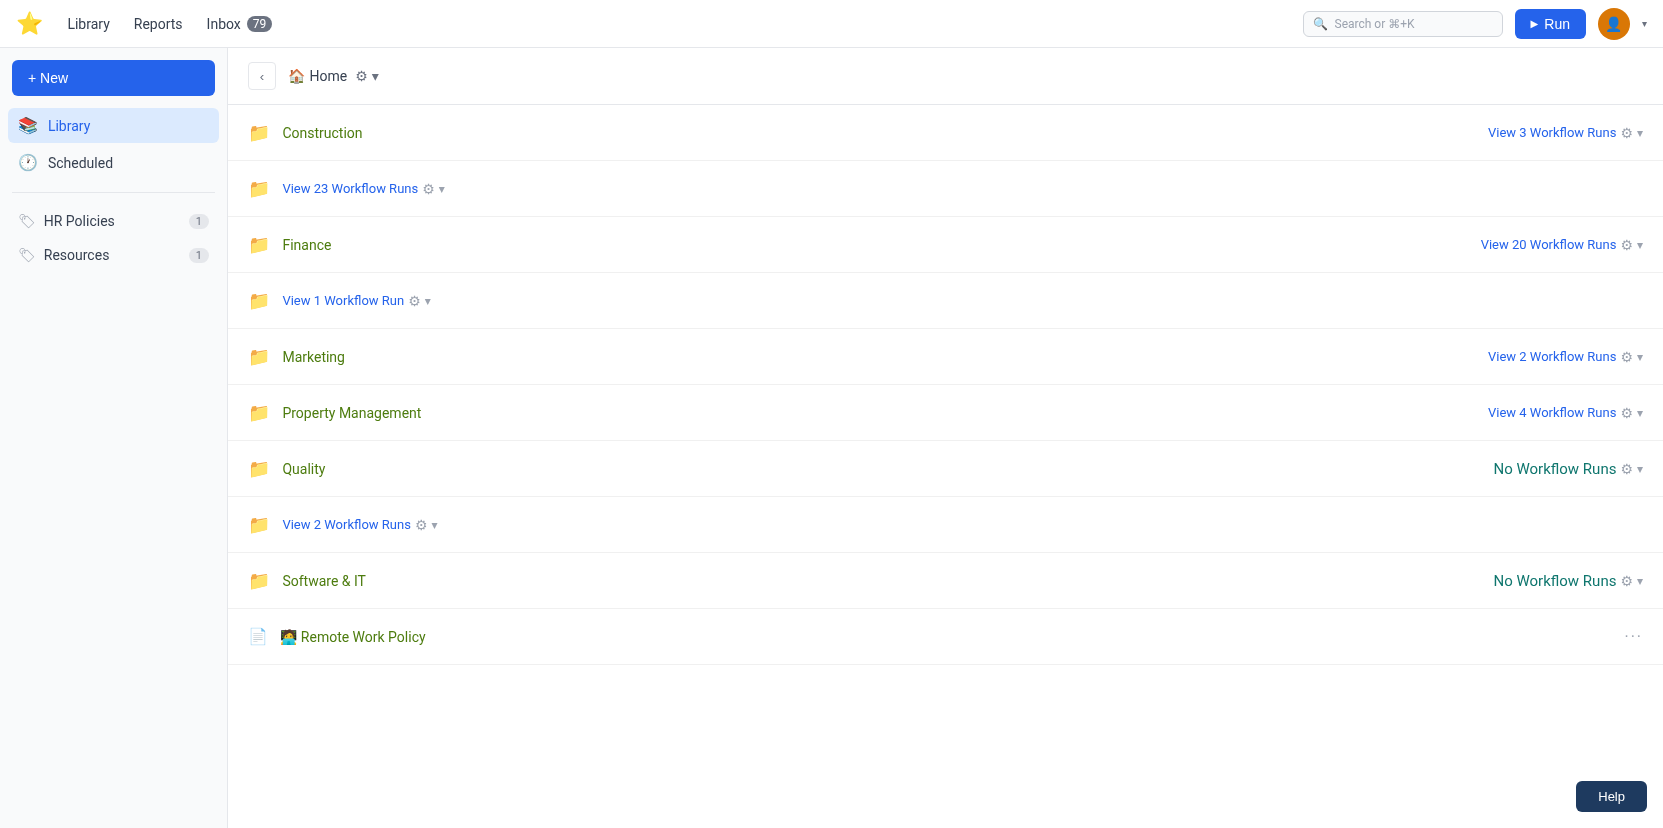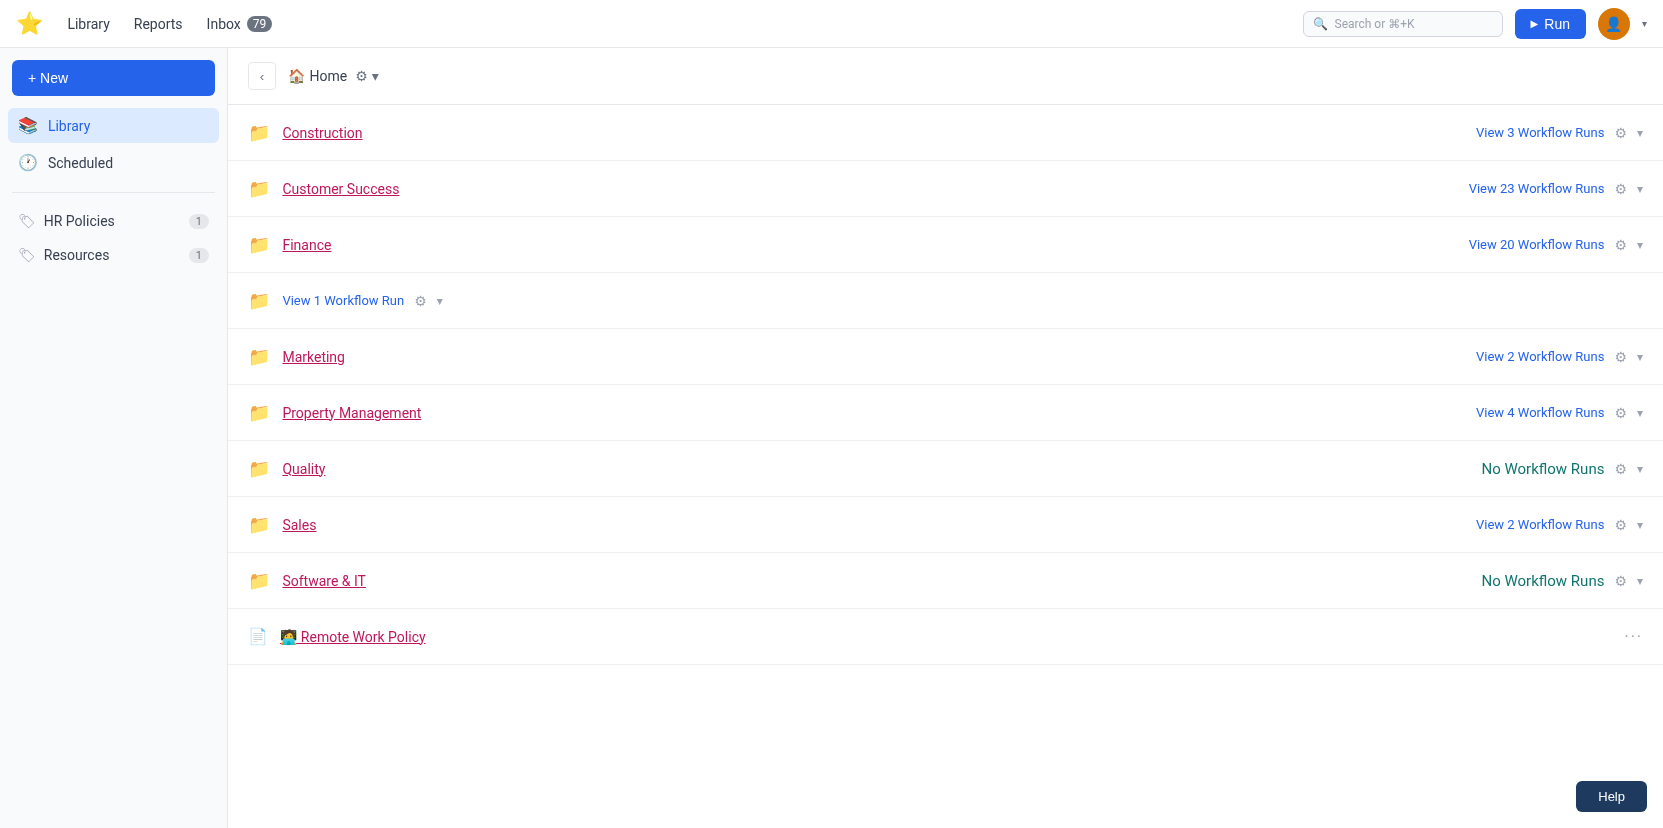--- a/index.html
+++ b/index.html
@@ -83,22 +83,22 @@
     
     .folder-list { padding: 0; }
     .folder-row {
       display: flex; align-items: center;
       padding: 0 20px;
       min-height: 56px;
       border-bottom: 1px solid #f0f0f0;
       cursor: pointer;
     }
     .folder-icon { color: #374151; font-size: 18px; margin-right: 12px; flex-shrink: 0; }
-    .folder-name { flex: 1; font-size: 14px; color: #be185d; font-weight: 400; text-decoration: underline; }
-    .folder-actions { display: flex; align-items: center; gap: 10px; }
+    .folder-name { flex: 1; font-size: 14px; color: #4d7c0f; font-weight: 400; }
+    .folder-actions { display: flex; align-items: center; gap: 4px; }
     .workflow-runs-link { color: #2563eb; font-size: 13px; text-decoration: none; cursor: pointer; white-space: nowrap; }
     .no-runs { color: #0f766e; font-size: 15px; white-space: nowrap; }
     .folder-gear { color: #9ca3af; font-size: 14px; cursor: pointer; }
     .folder-chevron { color: #9ca3af; font-size: 12px; cursor: pointer; }
     .folder-dots { color: #9ca3af; font-size: 16px; cursor: pointer; letter-spacing: 2px; }
 
     
     .doc-icon { font-size: 16px; margin-right: 12px; flex-shrink: 0; }
 
     
@@ -187,21 +187,20 @@
         <span class="folder-name">Construction</span>
         <div class="folder-actions">
           <a class="workflow-runs-link">View 3 Workflow Runs</a>
           <span class="folder-gear">⚙</span>
           <span class="folder-chevron">▾</span>
         </div>
       </div>
 
       <div class="folder-row">
         <span class="folder-icon">📁</span>
-        <span class="folder-name">Customer Success</span>
         <div class="folder-actions">
           <a class="workflow-runs-link">View 23 Workflow Runs</a>
           <span class="folder-gear">⚙</span>
           <span class="folder-chevron">▾</span>
         </div>
       </div>
 
       <div class="folder-row">
         <span class="folder-icon">📁</span>
         <span class="folder-name">Finance</span>
@@ -246,21 +245,20 @@
         <span class="folder-name">Quality</span>
         <div class="folder-actions">
           <span class="no-runs">No Workflow Runs</span>
           <span class="folder-gear">⚙</span>
           <span class="folder-chevron">▾</span>
         </div>
       </div>
 
       <div class="folder-row">
         <span class="folder-icon">📁</span>
-        <span class="folder-name">Sales</span>
         <div class="folder-actions">
           <a class="workflow-runs-link">View 2 Workflow Runs</a>
           <span class="folder-gear">⚙</span>
           <span class="folder-chevron">▾</span>
         </div>
       </div>
 
       <div class="folder-row">
         <span class="folder-icon">📁</span>
         <span class="folder-name">Software &amp; IT</span>

